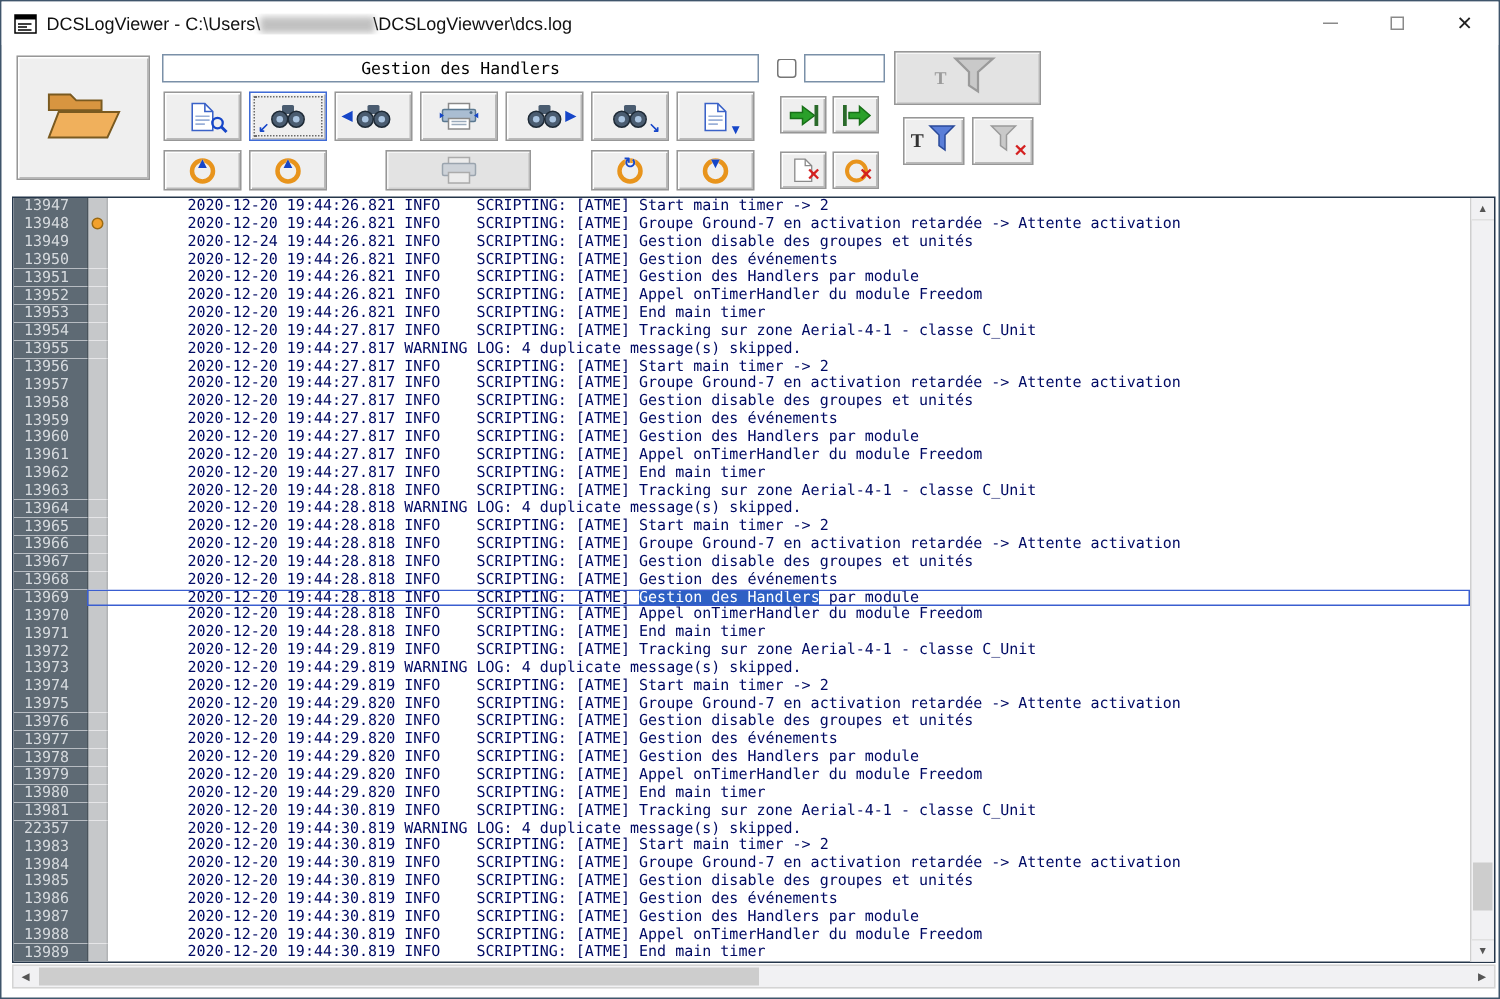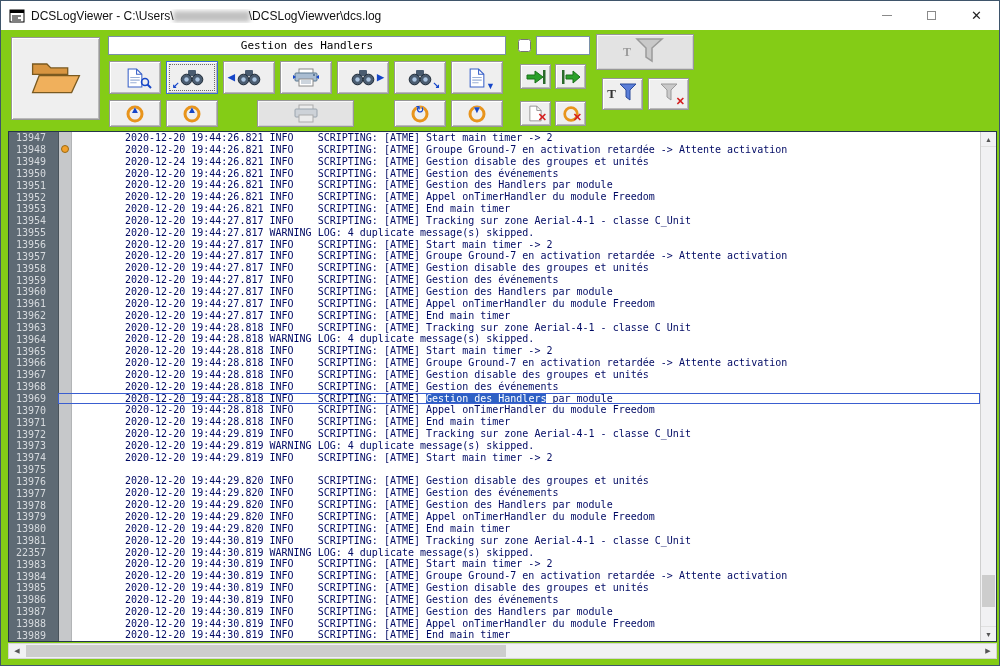--- a/index.html
+++ b/index.html
@@ -1,17 +1,17 @@
 <!DOCTYPE html>
 <html><head>
 <meta charset="utf-8">
 <style>
   html,body{margin:0;padding:0;background:#888;}
   *{box-sizing:border-box;}
-  .window{position:relative;width:1000px;height:666px;background:#84cc16;
+  .window{position:relative;width:1000px;height:666px;background:#ffffff;
     border:1px solid #3f556b;font-family:"Liberation Sans",sans-serif;overflow:hidden;}
 
   
   .titlebar{height:29px;background:#ffffff;display:flex;align-items:center;}
   .appicon{width:16px;height:16px;margin:0 6px 0 8px;flex:0 0 auto;}
   .title{font-size:12px;color:#111;white-space:nowrap;overflow:hidden;flex:1;}
   .redacted{display:inline-block;filter:blur(2px);opacity:.45;font-size:9px;
     letter-spacing:-1px;vertical-align:middle;color:#777;}
   .wbtns{display:flex;height:29px;}
   .wbtn{width:45px;height:29px;display:flex;align-items:center;justify-content:center;
@@ -453,20 +453,21 @@
           <span class="ltx">2020-12-20 19:44:29.819 WARNING LOG: 4 duplicate message(s) skipped.</span>
         </div>
         <div class="lrow">
           <span class="lnum">13974</span>
           <span class="lmk"></span>
           <span class="ltx">2020-12-20 19:44:29.819 INFO    SCRIPTING: [ATME] Start main timer -&gt; 2</span>
         </div>
         <div class="lrow">
           <span class="lnum">13975</span>
           <span class="lmk"></span>
+          <span class="ltx">2020-12-20 19:44:29.820 INFO    SCRIPTING: [ATME] Groupe Ground-7 en activation retardée -&gt; Attente activation</span>
         </div>
         <div class="lrow">
           <span class="lnum">13976</span>
           <span class="lmk"></span>
           <span class="ltx">2020-12-20 19:44:29.820 INFO    SCRIPTING: [ATME] Gestion disable des groupes et unités</span>
         </div>
         <div class="lrow">
           <span class="lnum">13977</span>
           <span class="lmk"></span>
           <span class="ltx">2020-12-20 19:44:29.820 INFO    SCRIPTING: [ATME] Gestion des événements</span>

